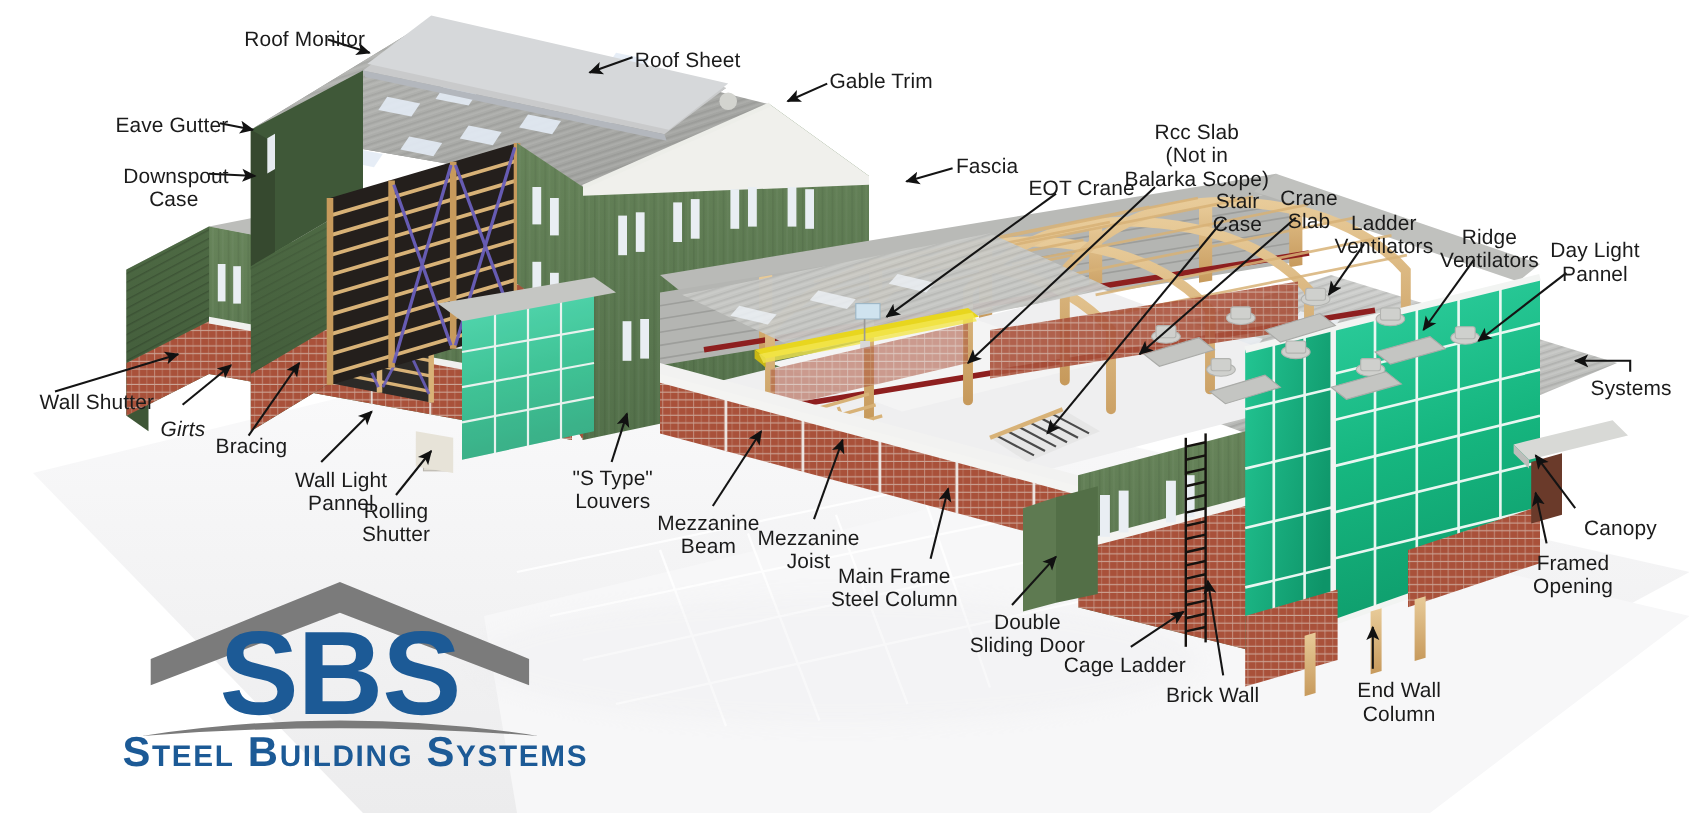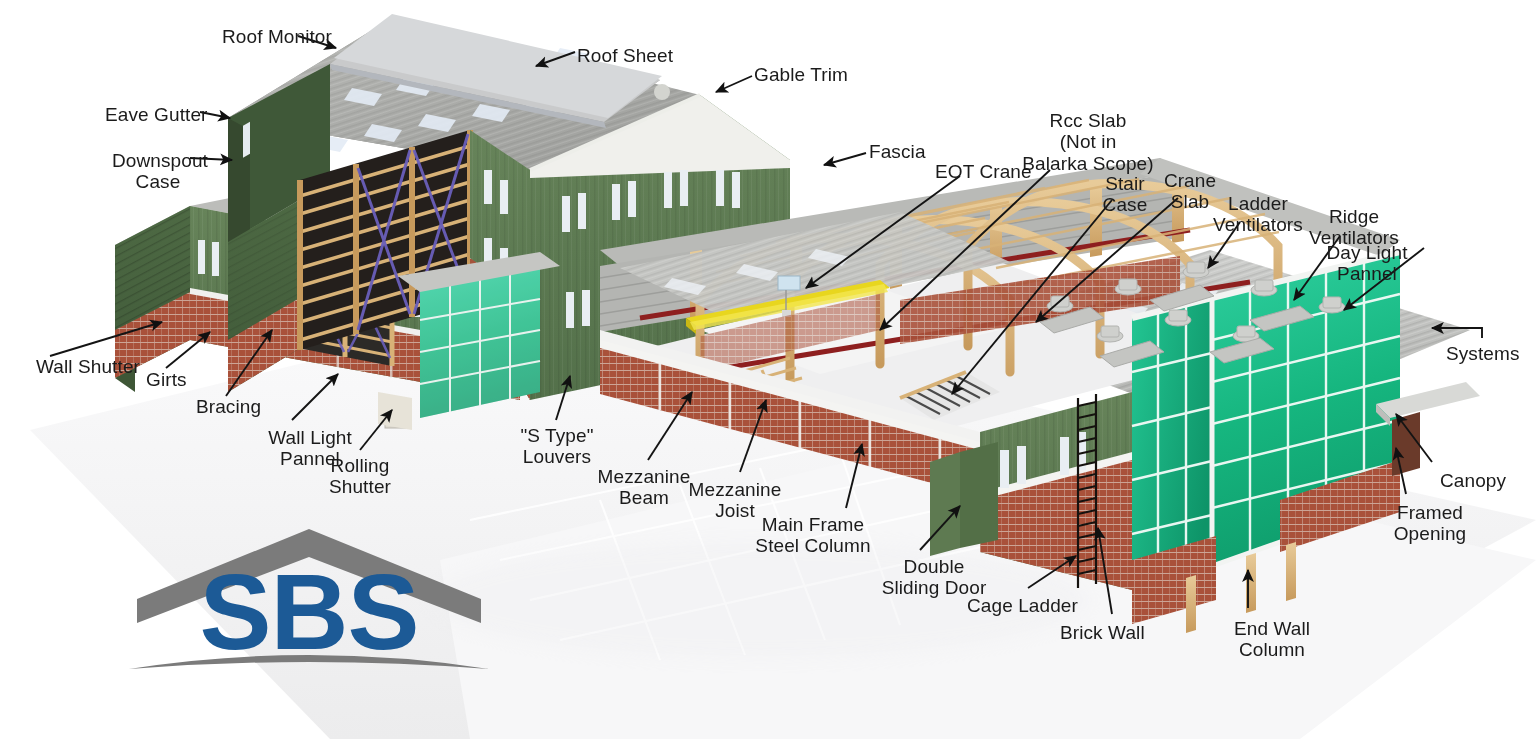--- a/index.html
+++ b/index.html
@@ -644,25 +644,25 @@
 (Not in
 Balarka Scope)</div>
   <div class="callout" style="left:1098px;top:173px;width:54px;">Stair
 Case</div>
   <div class="callout" style="left:1156px;top:170px;width:68px;">Crane
 Slab</div>
   <div class="callout" style="left:1206px;top:193px;width:104px;">Ladder
 Ventilators</div>
   <div class="callout" style="left:1302px;top:206px;width:104px;">Ridge
 Ventilators</div>
-  <div class="callout" style="left:1315px;top:218px;width:104px;margin-top:24px;">Day Light
+  <div class="callout" style="left:1398px;top:218px;width:104px;">Day Light
 Pannel</div>
   <div class="callout l" style="left:1446px;top:343px;">Systems</div>
   <div class="callout l" style="left:36px;top:356px;">Wall Shutter</div>
-  <div class="callout l" style="left:146px;top:369px;">Girts</div>
+  <div class="callout l" style="left:146px;top:380px;font-style:italic;">Girts</div>
   <div class="callout l" style="left:196px;top:396px;">Bracing</div>
   <div class="callout" style="left:258px;top:427px;width:104px;">Wall Light
 Pannel</div>
   <div class="callout" style="left:320px;top:455px;width:80px;">Rolling
 Shutter</div>
   <div class="callout" style="left:509px;top:425px;width:96px;">"S Type"
 Louvers</div>
   <div class="callout" style="left:589px;top:466px;width:110px;">Mezzanine
 Beam</div>
   <div class="callout" style="left:680px;top:479px;width:110px;">Mezzanine
@@ -682,15 +682,16 @@
   <div id="logo">
     <svg viewBox="0 0 580 210" xmlns="http://www.w3.org/2000/svg">
       <g>
         <polygon points="276,16 448,86 448,110 276,44 104,110 104,86" fill="#7b7b7b"></polygon>
       </g>
       <text x="276" y="136" text-anchor="middle" font-family="Liberation Sans, DejaVu Sans, sans-serif" font-size="108" font-weight="bold" fill="#1c5a96" letter-spacing="-1">SBS</text>
       <g>
         <path d="M96,156 Q276,128 456,156 Q276,142 96,156 Z" fill="#7b7b7b"></path>
       </g>
     </svg>
+    <div class="logo-word" style="top:150px;">Steel Building Systems</div>
   </div>
 
 </div>
 
 </body></html>

